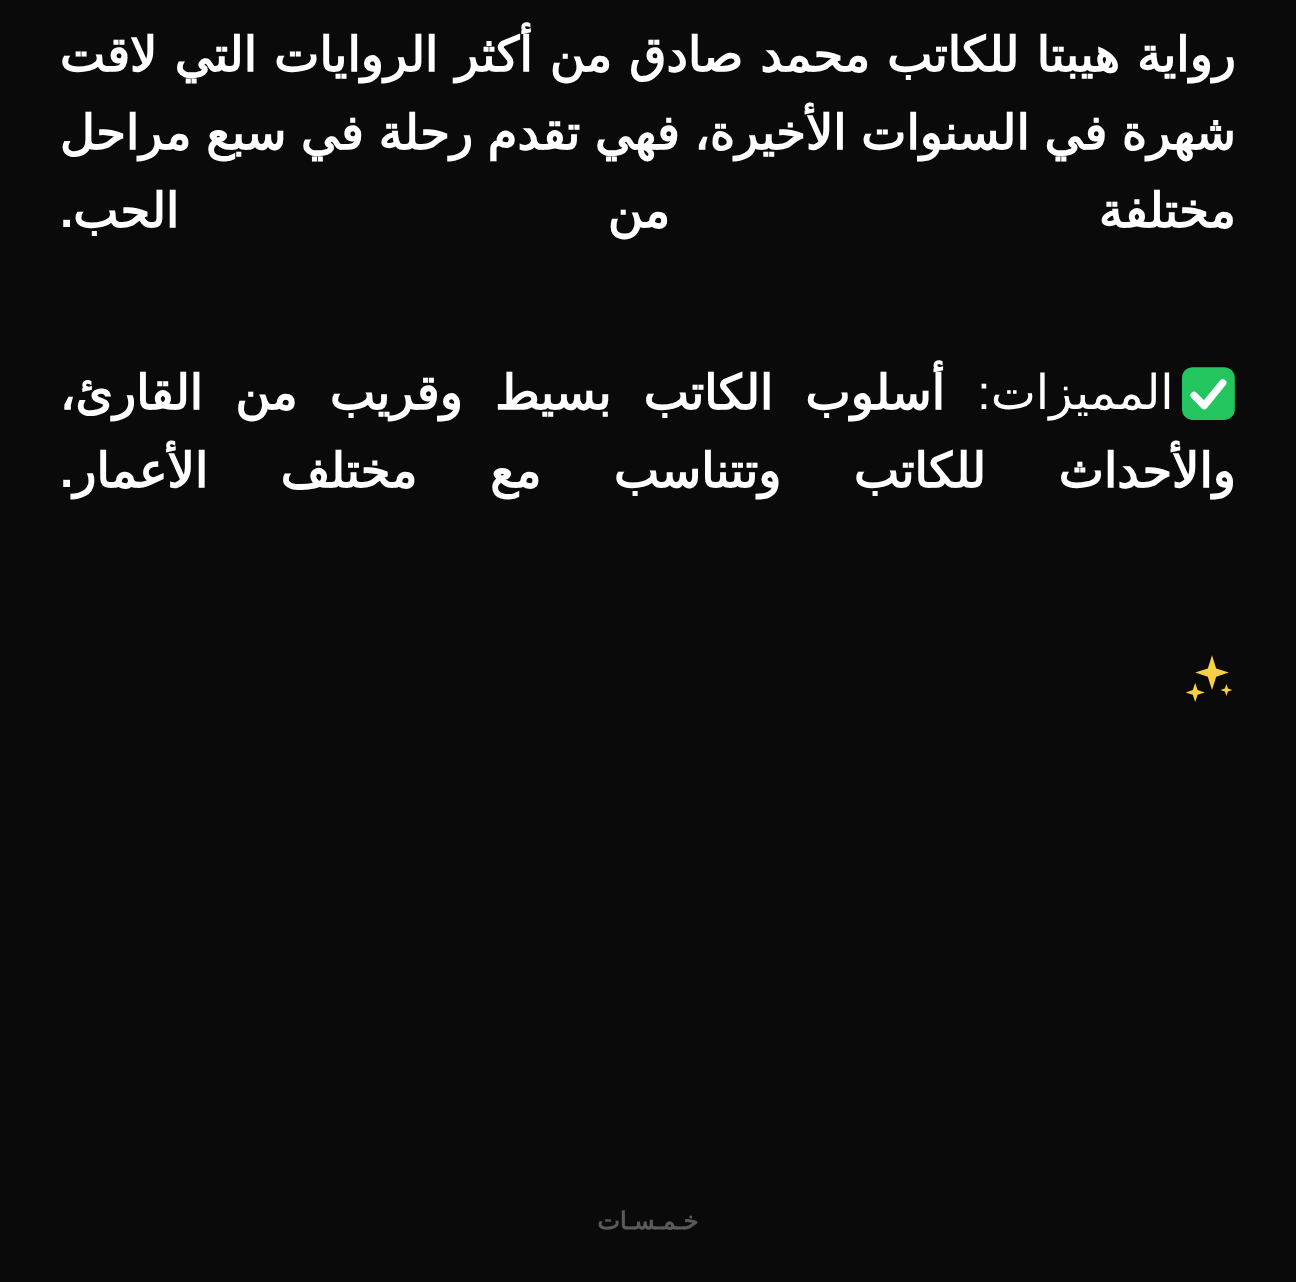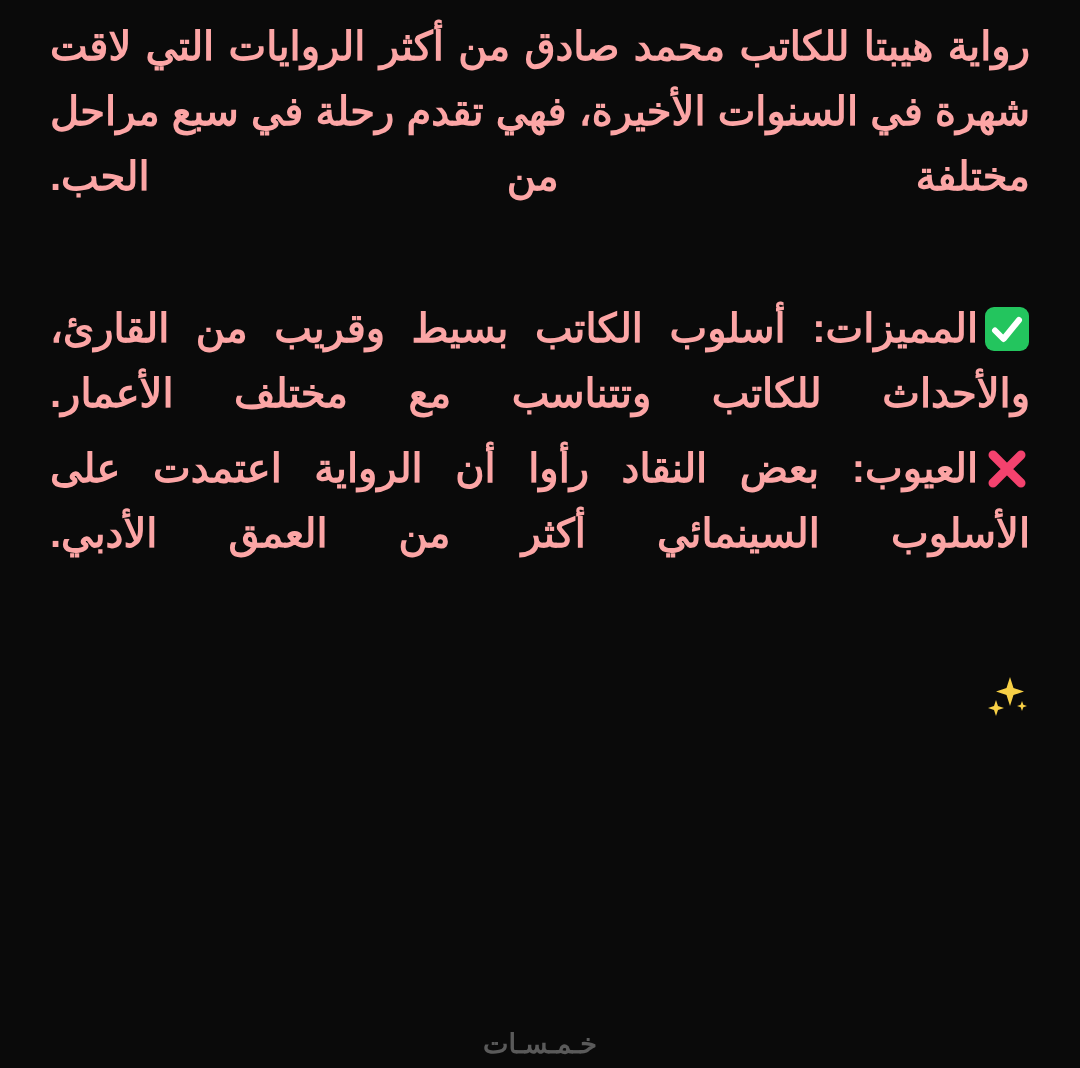--- a/index.html
+++ b/index.html
@@ -25,21 +25,21 @@
   }
   
   .page::before {
     content: "";
     position: absolute;
     inset: 0;
     border-radius: 26px;
     pointer-events: none;
   }
   .body-text {
-    color: #fca5a5;
+    color: #ffffff;
     font-size: 40px;
     line-height: 1.62;
     font-weight: 700;
     text-align: justify;
     text-align-last: justify;
     direction: rtl;
     letter-spacing: 0px;
     word-spacing: 1px;
   }
   .para {
@@ -57,29 +57,29 @@
   
   .ico {
     display: inline-block;
     width: 46px;
     height: 46px;
     vertical-align: -10px;
     margin-left: 6px;
   }
   .ico svg { display: block; }
   .label {
-    font-weight: 700;
+    font-weight: 400;
   }
   .watermark {
     position: absolute;
     left: 50%;
     transform: translateX(-50%);
-    bottom: 8px;
+    bottom: 38px;
     color: #5a5a5a;
-    font-size: 27px;
+    font-size: 20px;
     font-weight: 700;
     letter-spacing: 2px;
     direction: rtl;
     user-select: none;
   }
   .spacer-flex { flex: 1 1 auto; }
 </style>
 </head>
 <body>
 
@@ -93,25 +93,20 @@
 
   <div class="body-text">
     <p class="para"><span class="ico"><svg width="46" height="46" viewBox="0 0 46 46">
             <rect x="1" y="1" width="44" height="44" rx="9" ry="9" fill="#23c55e"></rect>
             <path d="M11 24.5 L19.5 33 L35 14" fill="none" stroke="#ffffff" stroke-width="6" stroke-linecap="round" stroke-linejoin="round"></path>
           </svg></span><span class="label">المميزات:</span><span> أسلوب الكاتب بسيط وقريب من القارئ، والأحداث للكاتب وتتناسب مع مختلف الأعمار.</span></p>
   </div>
 
   <div class="gap-md"></div>
 
-  <div class="body-text">
-    <p class="para"><span class="ico"><svg width="46" height="46" viewBox="0 0 46 46">
-            <path d="M9 9 L37 37 M37 9 L9 37" fill="none" stroke="#f4426e" stroke-width="9" stroke-linecap="round"></path>
-          </svg></span><span class="label">العيوب:</span><span> بعض النقاد رأوا أن الرواية اعتمدت على الأسلوب السينمائي أكثر من العمق الأدبي.</span></p>
-  </div>
 
   <div class="gap-xl"></div>
 
   <div class="body-text">
     <p class="para"><span class="ico"><svg width="46" height="46" viewBox="0 0 46 46">
             <path d="M26 5 L29.5 16 L40 19.5 L29.5 23 L26 34 L22.5 23 L12 19.5 L22.5 16 Z" fill="#f7d046"></path>
             <path d="M12 28 L14 34 L20 36 L14 38 L12 44 L10 38 L4 36 L10 34 Z" fill="#f7d046"></path>
             <path d="M38 29 L39.3 32.7 L43 34 L39.3 35.3 L38 39 L36.7 35.3 L33 34 L36.7 32.7 Z" fill="#f7d046"></path>
           </svg></span></p>
   </div>

